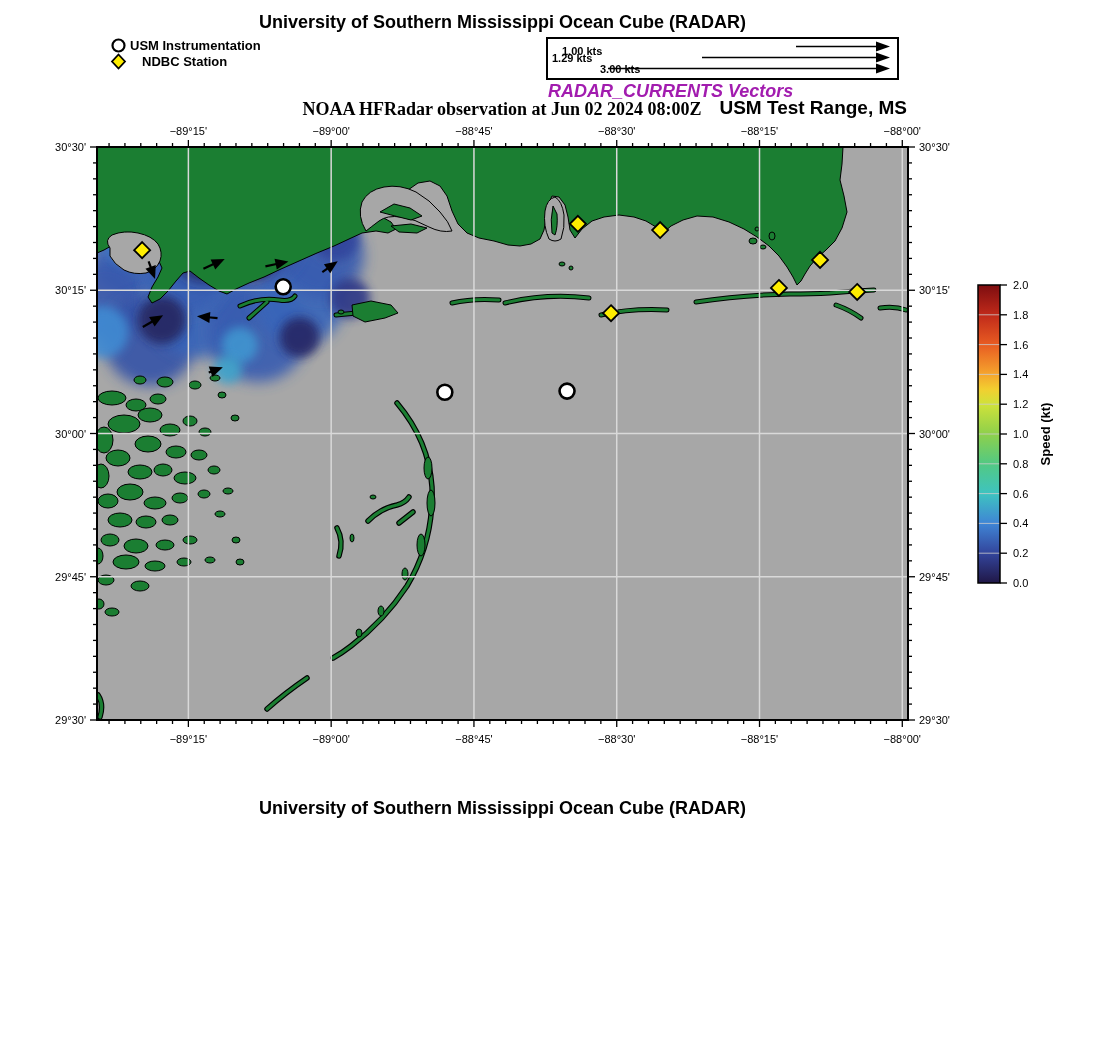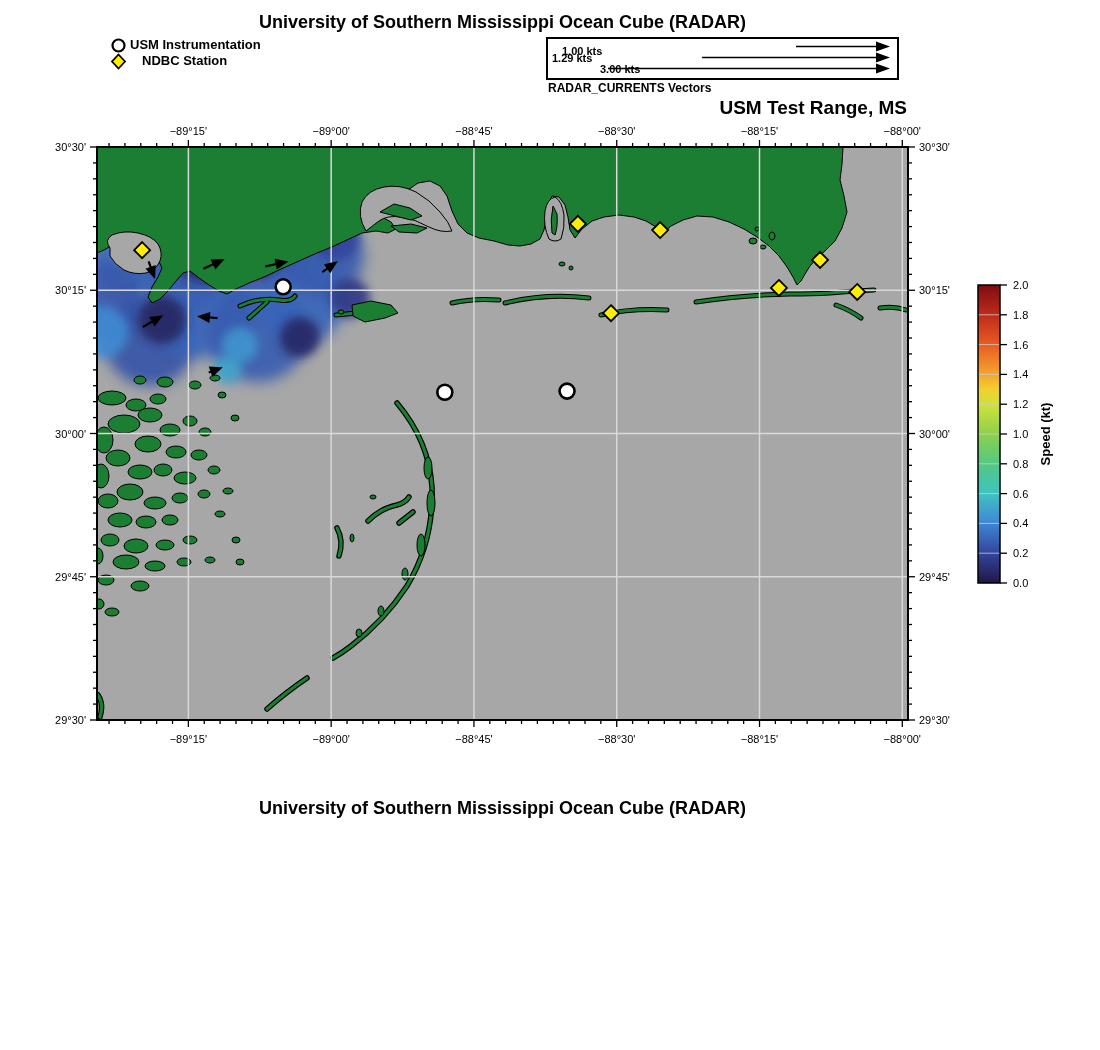--- a/index.html
+++ b/index.html
@@ -2,24 +2,24 @@
 <html><head>
 <meta charset="utf-8">
 <style>
   html,body{margin:0;padding:0;background:#ffffff;}
   #stage{position:relative;width:1100px;height:1050px;background:#ffffff;overflow:hidden;
          font-family:"Liberation Sans",sans-serif;}
   #gfx{position:absolute;left:0;top:0;}
   .abs{position:absolute;}
   .title{width:1005px;text-align:center;font-weight:bold;font-size:18px;color:#000;
          font-family:"Liberation Sans",sans-serif;}
-  .legend-row{display:flex;align-items:flex-start;height:16px;}
+  .legend-row{display:flex;align-items:center;height:16px;}
   .legend-row .lbl{font-weight:bold;font-size:13px;margin-left:3px;color:#000;}
   .vlabel{font-weight:bold;font-size:11px;line-height:11px;color:#000;}
-  .caption{font-weight:bold;font-size:12px;color:#000000;}
+  .caption{font-weight:bold;font-size:18px;color:#a21caf;font-style:italic;}
   .subtitle{width:1004px;text-align:center;font-weight:bold;font-size:18px;color:#000;
             font-family:"Liberation Serif",serif;}
   .rangelabel{width:210px;text-align:right;font-weight:bold;font-size:19px;color:#000;
               font-family:Liberation Sans, sans-serif;}
   svg text{font-family:"Liberation Sans",sans-serif;}
 </style>
 </head>
 <body>
 
 <div id="stage">
@@ -524,17 +524,18 @@
     <polygon points="8.5,1.5 15,8.5 8.5,15.5 2,8.5" fill="#ffee00" stroke="#000" stroke-width="1.8"></polygon>
   </svg>
   <span class="lbl">NDBC Station</span>
 </div>
 
 <div class="abs vlabel" style="left:552px;top:46px;margin-left:10px;">1.00 kts</div>
 <div class="abs vlabel" style="left:552px;top:53px;">1.29 kts</div>
 <div class="abs vlabel" style="left:552px;top:64px;margin-left:48px;">3.00 kts</div>
 <div class="abs caption" style="left:548px;top:81px;">RADAR_CURRENTS Vectors</div>
 
+<div class="abs subtitle" style="left:0;top:99px;">NOAA HFRadar observation at Jun 02 2024 08:00Z</div>
 <div class="abs rangelabel" style="left:697px;top:97px;">USM Test Range, MS</div>
 
 <div class="abs title" style="left:0;top:798px;">University of Southern Mississippi Ocean Cube (RADAR)</div>
 
 </div>
 
 </body></html>

